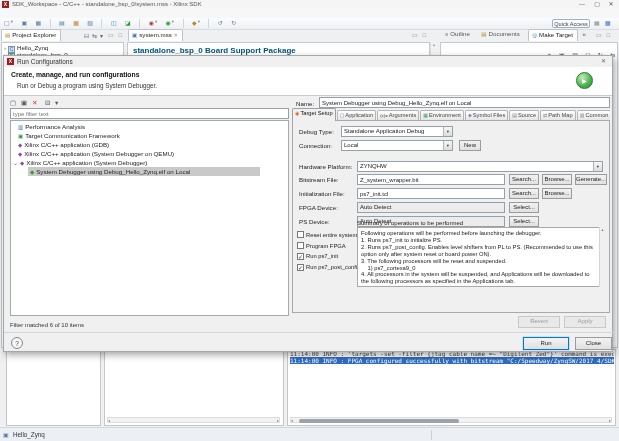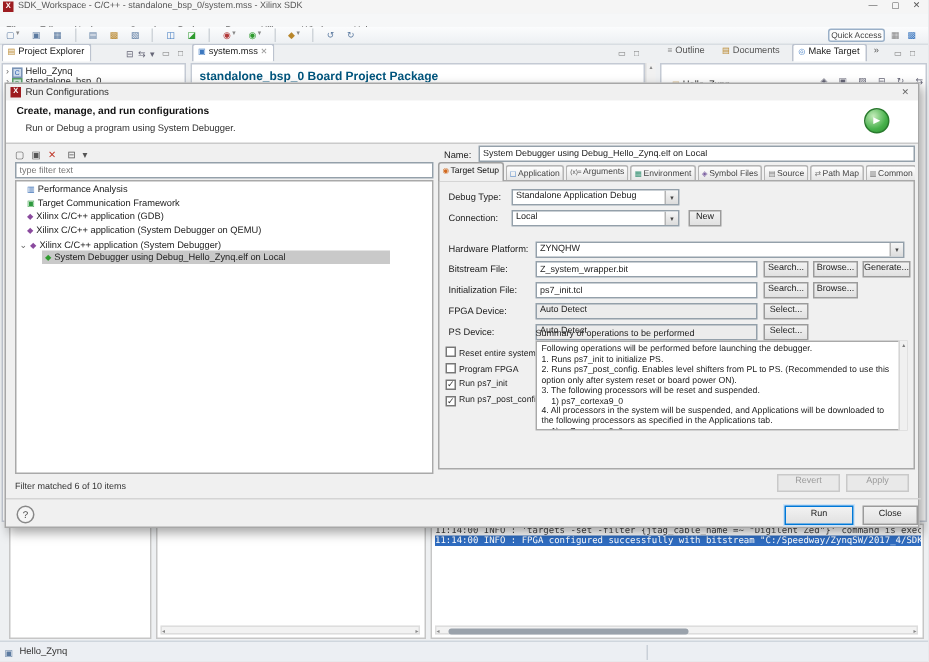--- a/index.html
+++ b/index.html
@@ -157,21 +157,21 @@
   </div>
   <span class="abs minmax" style="left:596px;top:32px">▭ □</span>
 
   <div class="treerow" style="left:4px;top:44px">
     <span class="exp">›</span><span class="pbadge">C</span><span>Hello_Zynq</span>
   </div>
   <div class="treerow" style="left:4px;top:51px">
     <span class="exp">›</span><span class="pbadge bsp">B</span><span>standalone_bsp_0</span>
   </div>
 
-  <div id="edheading" class="nw">standalone_bsp_0 Board Project Package</div>
+  <div id="edheading" class="nw">standalone_bsp_0 Board Support Package</div>
 
   <div class="abs" style="left:544px;top:43px">
     <span class="rtbi">◈</span>
     <span class="rtbi">▣</span>
     <span class="rtbi">▨</span>
     <span class="rtbi">⊟</span>
     <span class="rtbi">↻</span>
     <span class="rtbi">⇆</span>
   </div>
   <div class="treerow" style="left:444px;top:53px">

